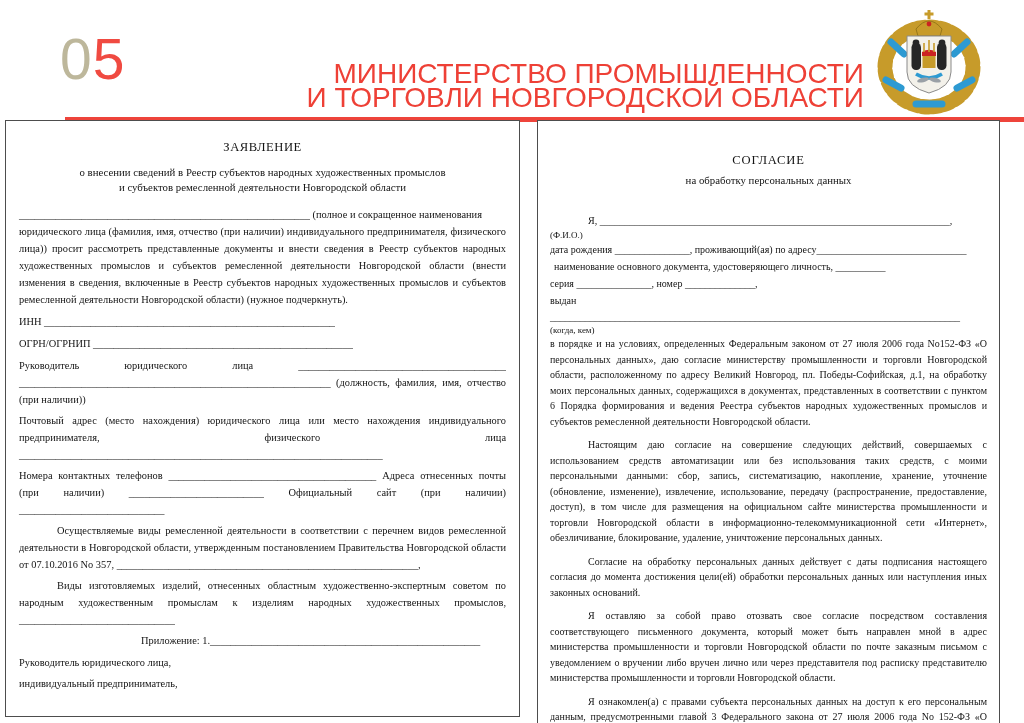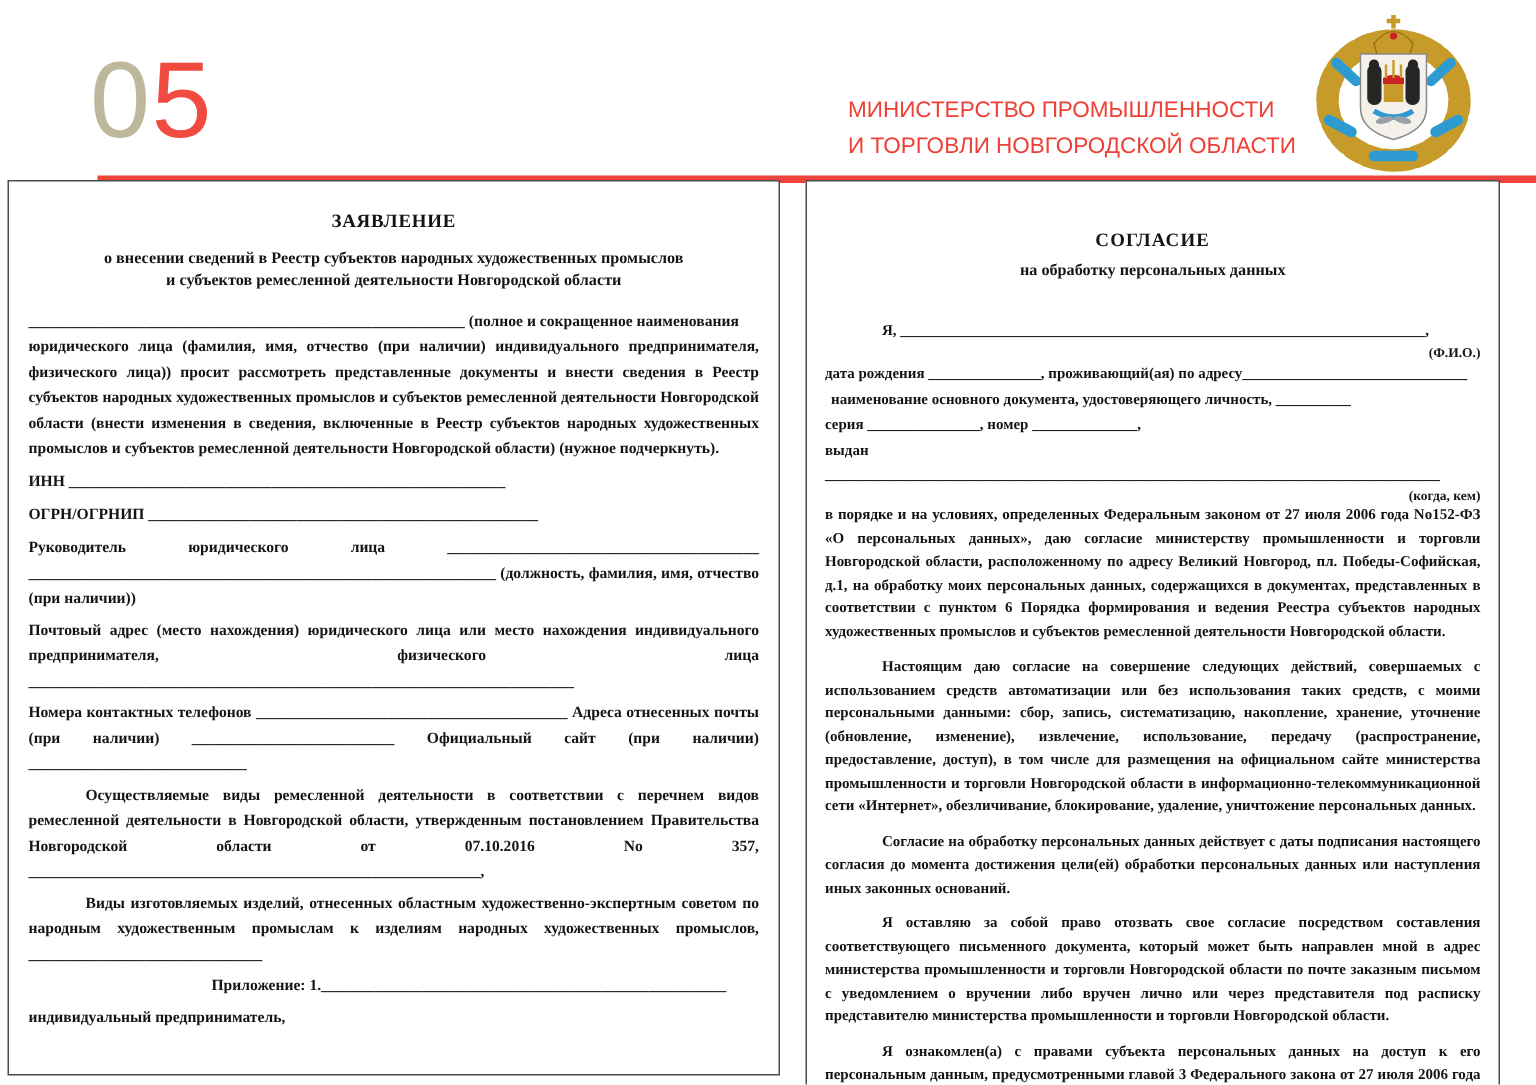--- a/index.html
+++ b/index.html
@@ -1,38 +1,38 @@
 <!DOCTYPE html>
 <html><head>
 <meta charset="utf-8">
 <style>
   html,body{margin:0;padding:0;background:#ffffff;}
   body{width:1024px;height:723px;overflow:hidden;font-family:"Liberation Serif",serif;}
   .slide{position:relative;width:1024px;height:723px;background:#ffffff;}
 
   
-  .slide-number{position:absolute;left:60px;top:26px;font-family:"Liberation Sans",sans-serif;font-size:72px;font-weight:400;letter-spacing:1px;}
+  .slide-number{position:absolute;left:60px;top:26px;font-family:"Liberation Sans",sans-serif;font-size:57px;font-weight:400;letter-spacing:1px;}
   .num-zero{color:#bdb79b;}
   .num-five{color:#f04a41;}
-  .ministry{position:absolute;right:160px;top:62px;text-align:left;color:#ee4036;font-family:"Liberation Sans",sans-serif;font-size:15px;line-height:24px;font-weight:400;}
+  .ministry{position:absolute;right:160px;top:62px;text-align:right;color:#ee4036;font-family:"Liberation Sans",sans-serif;font-size:28px;line-height:24px;font-weight:400;}
   .coat{position:absolute;left:868px;top:10px;width:122px;height:106px;}
   .red-line{position:absolute;left:65px;right:0;top:117px;height:5px;background:#ee443b;}
 
   
-  .doc{position:absolute;top:120px;box-sizing:border-box;background:#fff;border:1px solid #4d4d4d;font-weight:bold;color:#141414;overflow:hidden;}
+  .doc{position:absolute;top:120px;box-sizing:border-box;background:#fff;border:1px solid #4d4d4d;font-weight:normal;color:#141414;overflow:hidden;}
   .doc-left{left:5px;width:515px;height:597px;padding:12px 13px 8px;font-size:10.4px;line-height:17px;}
   .doc-right{left:537px;width:463px;height:603px;border-bottom:none;padding:23px 12px 0;font-size:10px;line-height:15.5px;}
   .justify{text-align:justify;}
   .spread{text-align:justify;text-align-last:justify;}
   .indent{text-indent:38px;}
 
   .doc-title{text-align:center;font-size:12.6px;letter-spacing:.5px;margin:6px 0 9px;}
   .doc-sub{text-align:center;font-size:10.8px;line-height:15px;margin-bottom:11px;}
   .mt4{margin-top:4px;} .mt5{margin-top:5px;}
-  .small-cap{font-size:9px;line-height:12px;text-align:right;}
+  .small-cap{font-size:9px;line-height:12px;text-align:left;}
 
   
   .consent-title{text-align:center;font-size:12.6px;letter-spacing:.8px;margin:9px 0 4px;}
   .consent-sub{text-align:center;font-size:10.8px;margin-bottom:25px;}
   .fio-line{padding-left:38px;margin-top:5px;}
   .field{margin-top:1.5px;}
   .para{margin:8px 0 0;}
   .date-row{display:flex;margin-top:11px;padding-left:46px;padding-right:4px;justify-content:space-between;white-space:nowrap;}
 </style>
 </head>
@@ -89,20 +89,21 @@
     <div class="justify">юридического лица (фамилия, имя, отчество (при наличии) индивидуального предпринимателя, физического лица)) просит рассмотреть представленные документы и внести сведения в Реестр субъектов народных художественных промыслов и субъектов ремесленной деятельности Новгородской области (внести изменения в сведения, включенные в Реестр субъектов народных художественных промыслов и субъектов ремесленной деятельности Новгородской области) (нужное подчеркнуть).</div>
     <div class="mt5">ИНН ________________________________________________________</div>
     <div class="mt5">ОГРН/ОГРНИП __________________________________________________</div>
     <div class="spread mt5">Руководитель юридического лица ________________________________________</div>
     <div class="justify">____________________________________________________________ (должность, фамилия, имя, отчество (при наличии))</div>
     <div class="justify mt4">Почтовый адрес (место нахождения) юридического лица или место нахождения индивидуального предпринимателя, физического лица ______________________________________________________________________</div>
     <div class="justify mt4">Номера контактных телефонов ________________________________________ Адреса отнесенных почты (при наличии) __________________________ Официальный сайт (при наличии) ____________________________</div>
     <div class="justify indent mt4">Осуществляемые виды ремесленной деятельности в соответствии с перечнем видов ремесленной деятельности в Новгородской области, утвержденным постановлением Правительства Новгородской области от 07.10.2016 No 357, __________________________________________________________,</div>
     <div class="justify indent mt4">Виды изготовляемых изделий, отнесенных областным художественно-экспертным советом по народным художественным промыслам к изделиям народных художественных промыслов, ______________________________</div>
     <div class="mt4" style="margin-left:122px;">Приложение: 1.____________________________________________________</div>
+    <div class="mt5">Руководитель юридического лица,</div>
     <div class="mt4">индивидуальный предприниматель,</div>
 
   </div>
 
   <div class="doc doc-right">
     <div class="consent-title">СОГЛАСИЕ</div>
     <div class="consent-sub">на обработку персональных данных</div>
     <div class="fio-line">Я, ______________________________________________________________________,</div>
     <div class="small-cap">(Ф.И.О.)</div>
     <div class="field">дата рождения _______________, проживающий(ая) по адресу______________________________</div>

